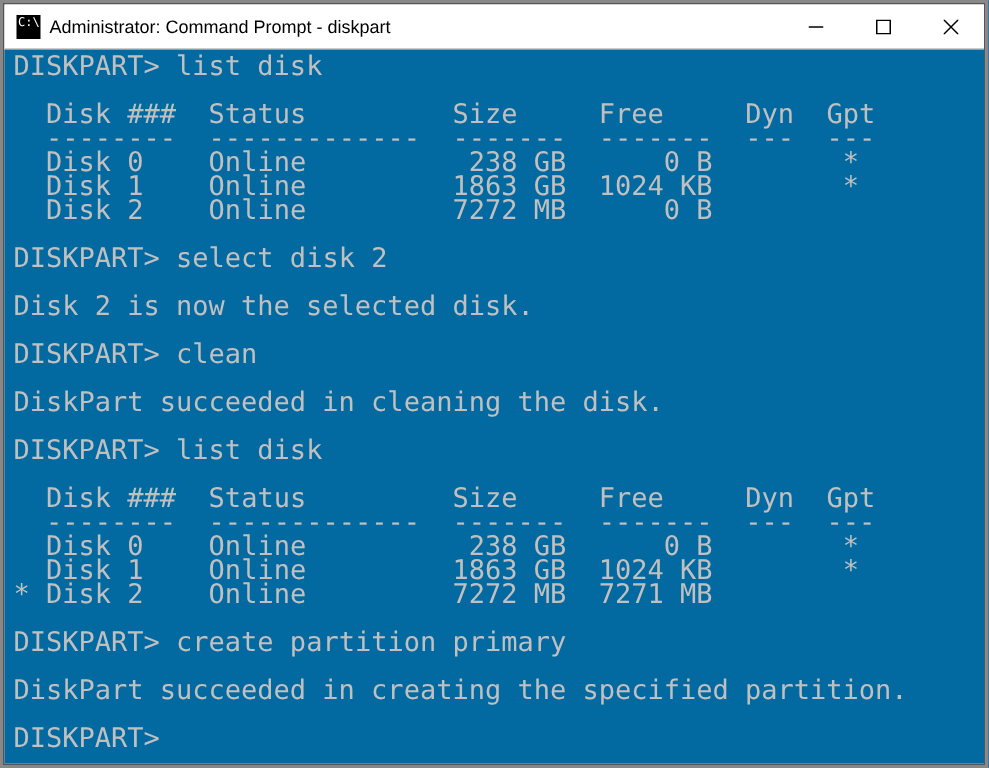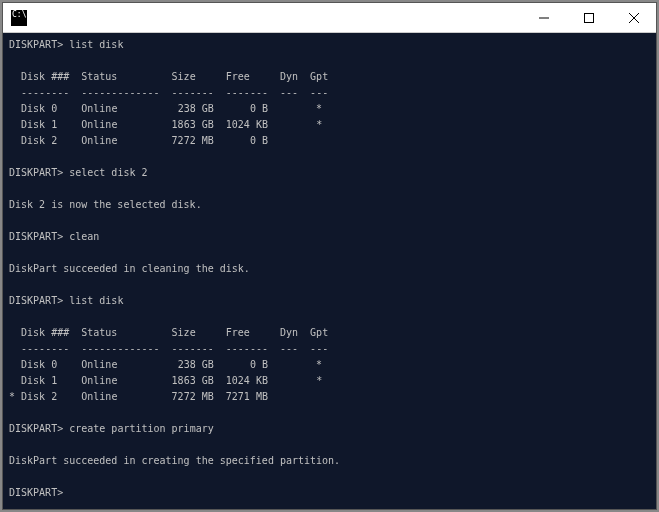--- a/index.html
+++ b/index.html
@@ -51,37 +51,38 @@
     height: 29px;
     display: flex;
     align-items: center;
     justify-content: center;
     font-size: 10px;
     color: #000;
   }
   .winbtn svg { display: block; }
   .terminal {
     flex: 1;
-    background: #0f172a;
+    background: #0369a1;
     color: #c0c0c0;
     font-family: Consolas, "Lucida Console", monospace;
-    font-size: 10px;
+    font-size: 18px;
     line-height: 16px;
     padding: 4px 6px;
     white-space: pre;
     overflow: hidden;
   }
   .prompt-line { color: #c0c0c0; }
 </style>
 </head>
 <body>
 
 <div class="window">
   <div class="titlebar">
     <div class="icon">C:\.</div>
+    <div class="title">Administrator: Command Prompt - diskpart</div>
     <div class="spacer"></div>
     <div class="winbtn">
       <svg width="10" height="10">
           <line x1="0" y1="5" x2="10" y2="5" stroke="#000" stroke-width="1"></line>
         </svg>
     </div>
     <div class="winbtn">
       <svg width="10" height="10">
           <rect x="0.5" y="0.5" width="9" height="9" fill="none" stroke="#000" stroke-width="1"></rect>
         </svg>

